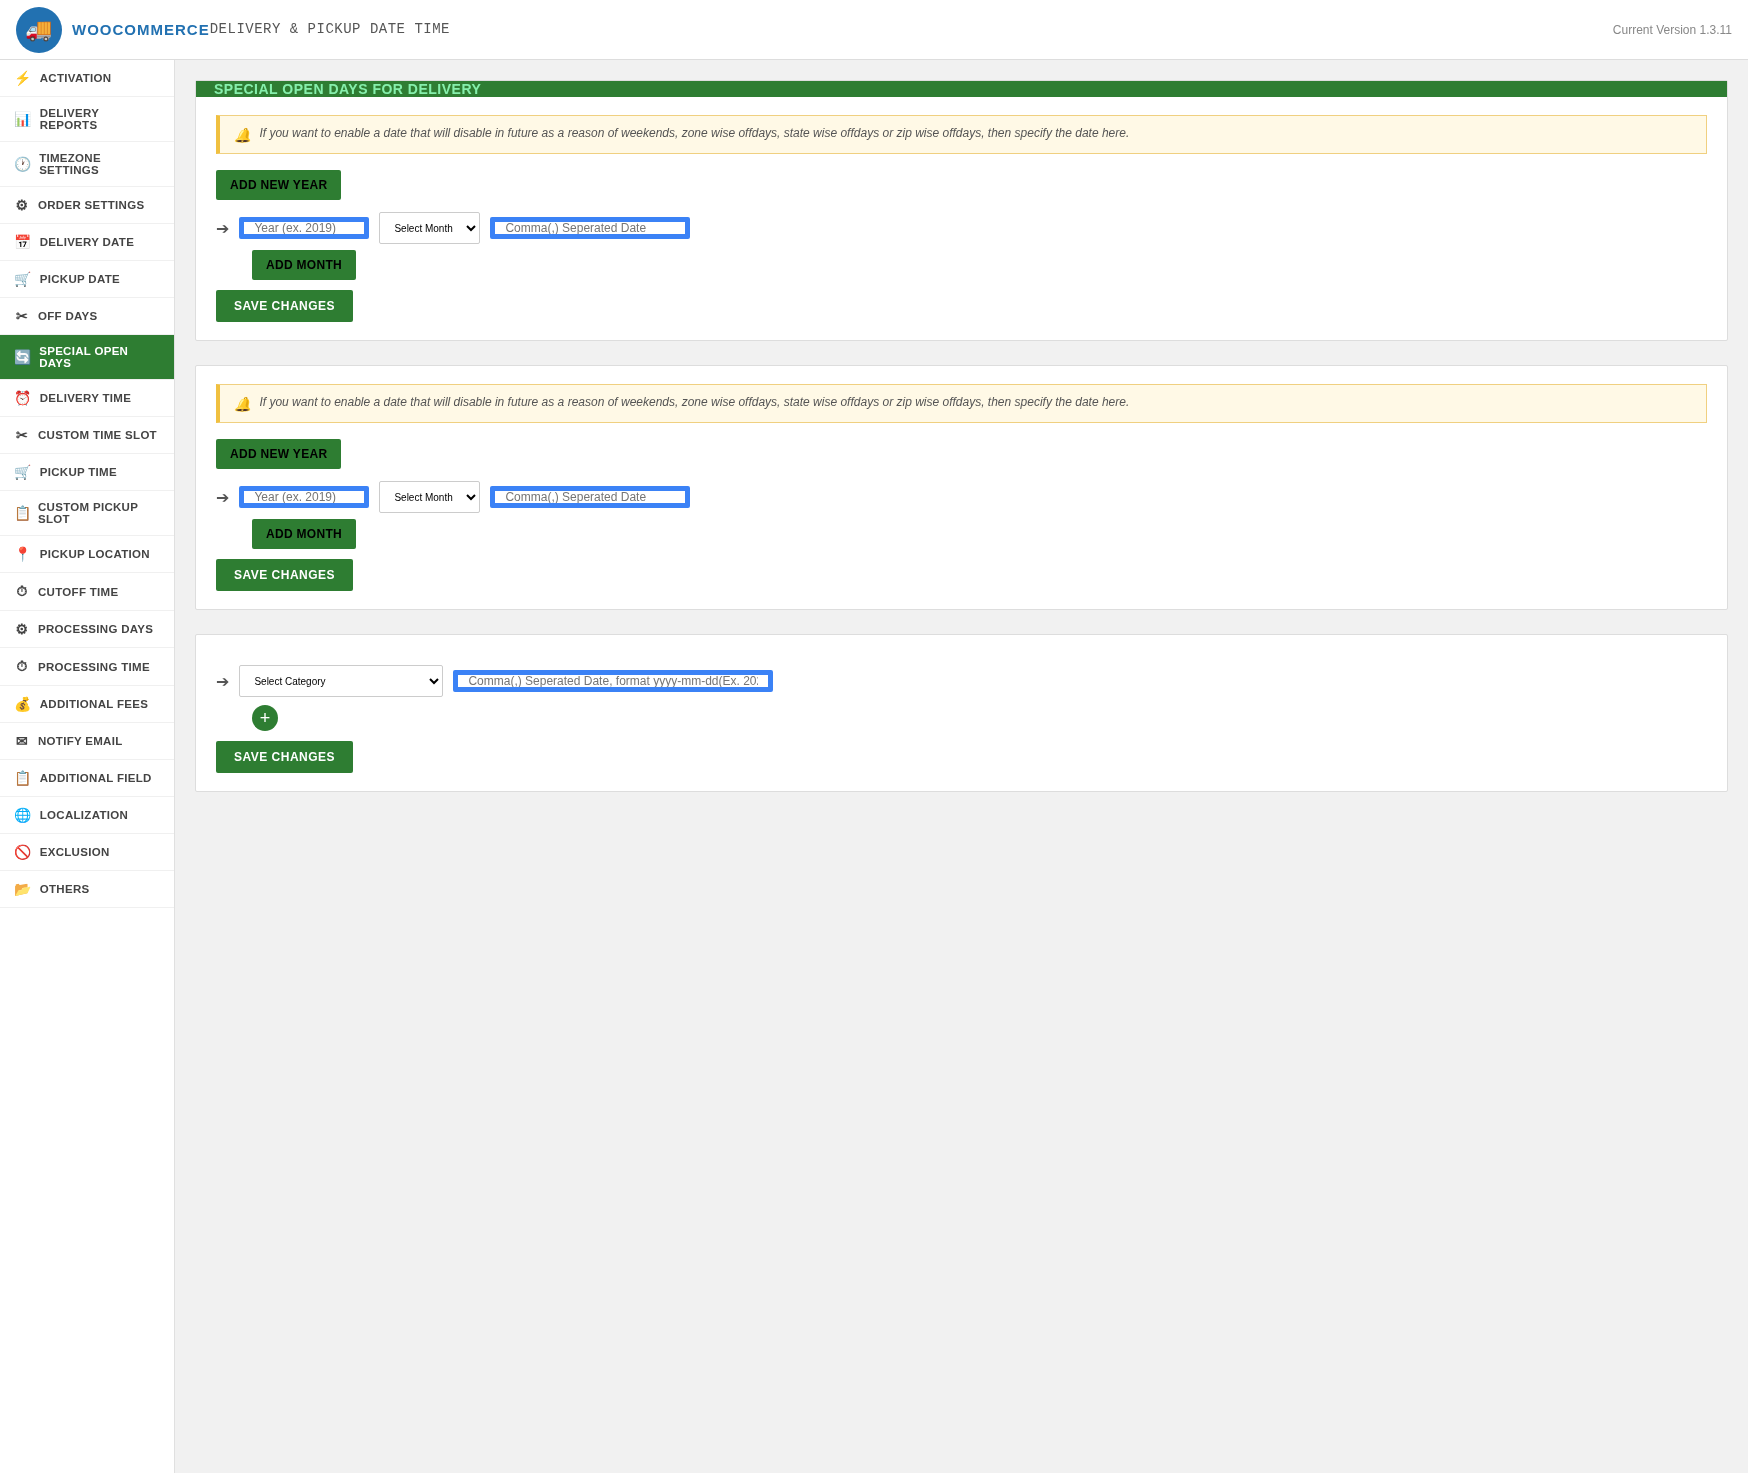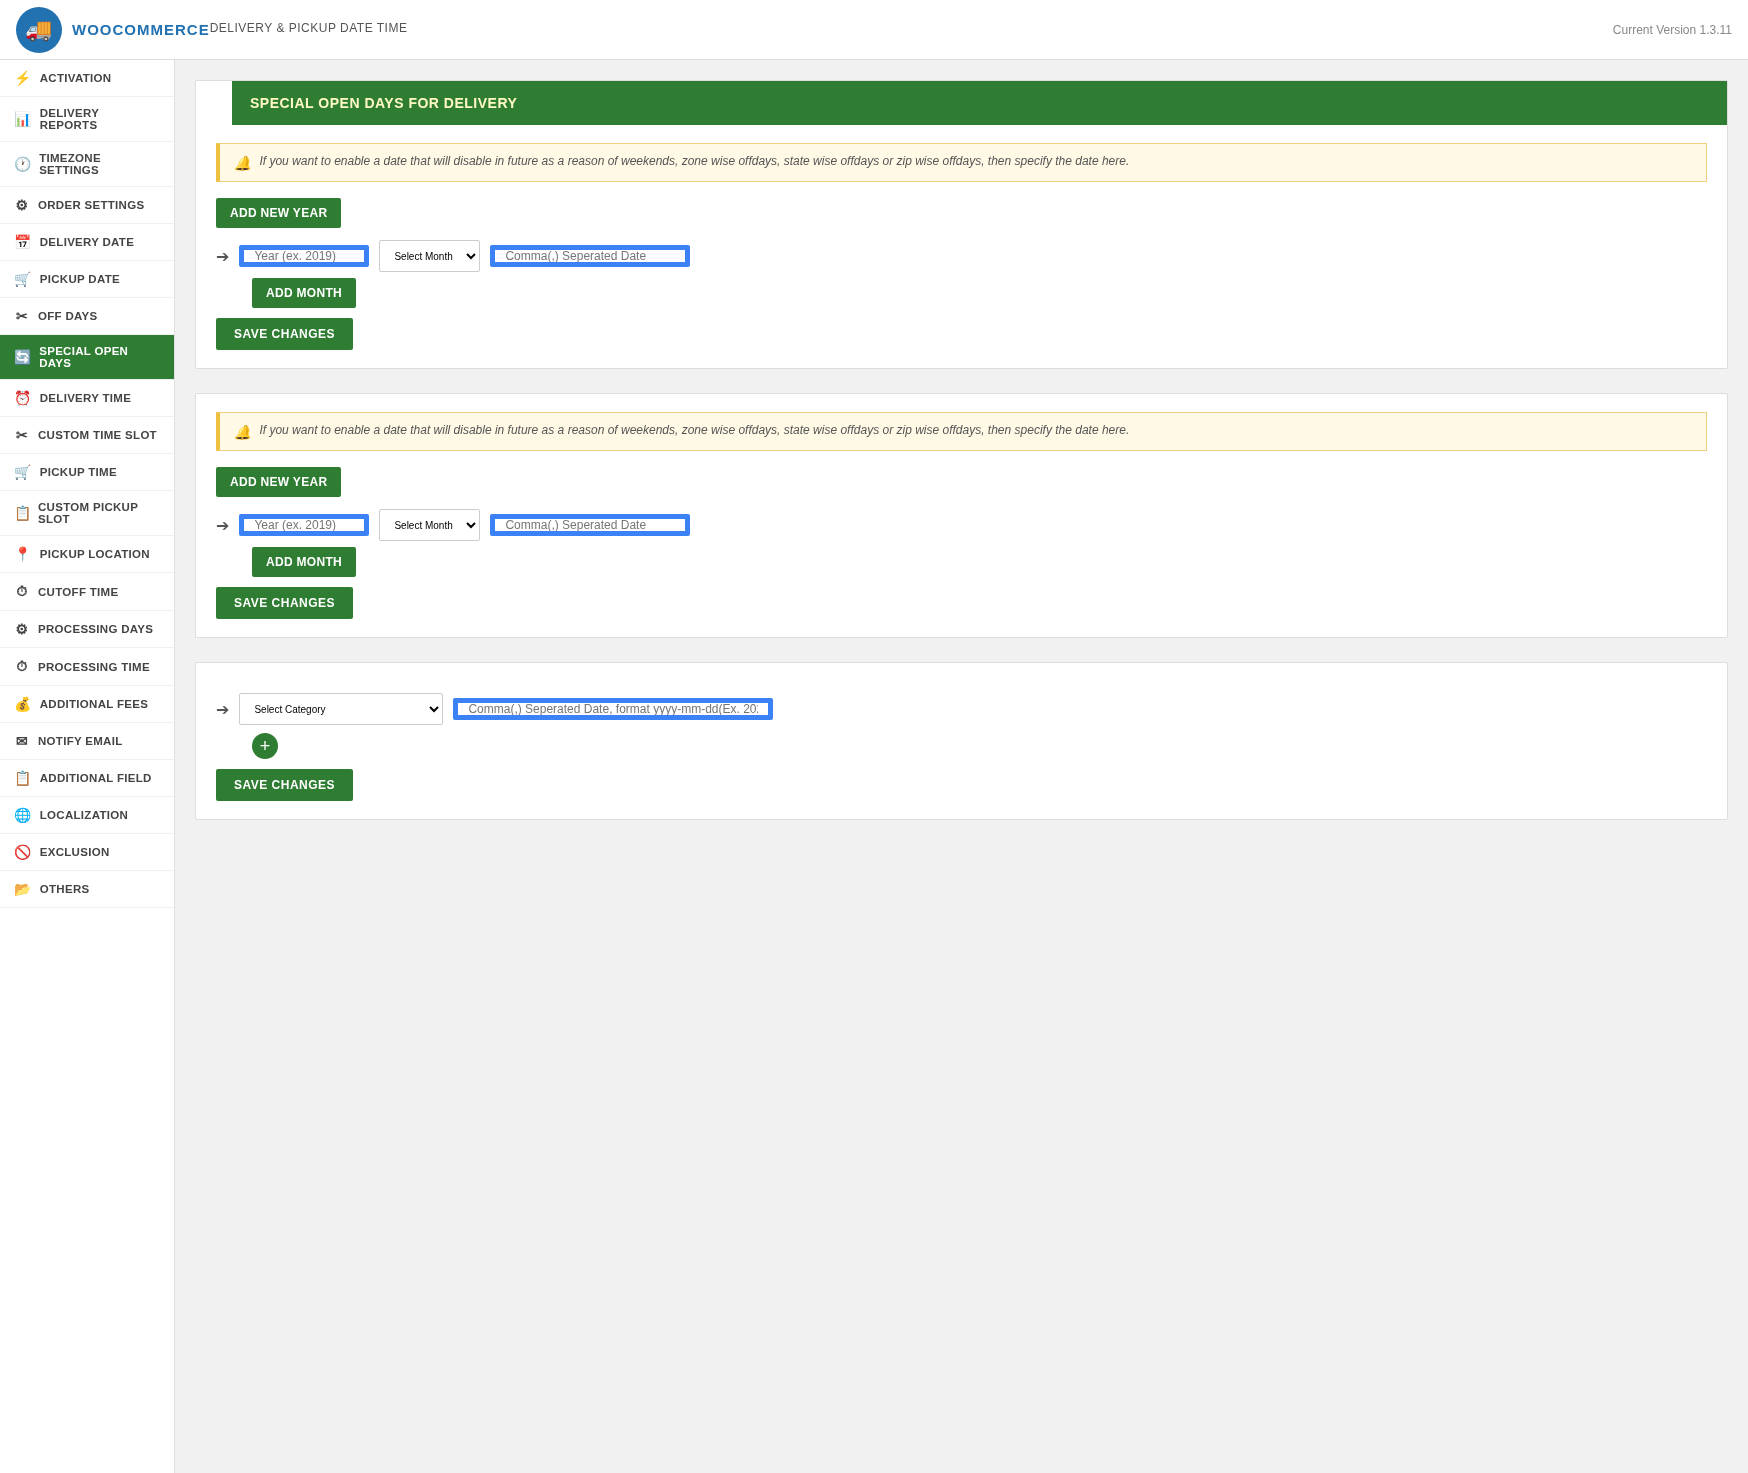--- a/index.html
+++ b/index.html
@@ -21,21 +21,21 @@
     .top-bar-logo { display: flex; align-items: center; gap: 10px; }
     .logo-icon {
       width: 46px; height: 46px;
       background: #2271b1;
       border-radius: 50%;
       display: flex; align-items: center; justify-content: center;
       font-size: 22px;
     }
     .logo-text { display: flex; flex-direction: row; }
     .logo-title { font-size: 15px; font-weight: bold; color: #2271b1; letter-spacing: 1px; }
-    .logo-sub { font-size: 12px; color: #555; letter-spacing: 0.5px; }
+    .logo-sub { font-size: 14px; color: #555; letter-spacing: 0.5px; font-family: Liberation Mono, monospace; }
     .top-bar-version { font-size: 12px; color: #888; }
 
     
     .main-layout { display: flex; margin-top: 60px; }
 
     
     .sidebar {
       width: 175px;
       background: #fff;
       border-right: 1px solid #e0e0e0;
@@ -85,27 +85,26 @@
 
     
     .section-card {
       background: #fff;
       border: 1px solid #ddd;
       margin-bottom: 24px;
       border-radius: 2px;
     }
     .section-header {
       background: #2e7d32;
-      color: #fef9c3;
+      color: #86efac;
       font-size: 14px;
       font-weight: bold;
       letter-spacing: 0.5px;
-      padding: 14px 18px;
+      padding: 0 18px;
       text-transform: uppercase;
-      margin-left: 36px;
     }
     .section-body { padding: 18px 20px; }
 
     
     .notice-box {
       background: #fff9e6;
       border: 1px solid #f0d080;
       border-left: 4px solid #f0c040;
       padding: 10px 14px;
       margin-bottom: 16px;
@@ -114,21 +113,21 @@
       color: #555;
       display: flex;
       align-items: flex-start;
       gap: 8px;
     }
     .notice-icon { font-size: 14px; margin-top: 1px; }
 
     
     .btn-green {
       background: #2e7d32;
-      color: #ffffff;
+      color: #000000;
       border: none;
       padding: 8px 14px;
       font-size: 12px;
       font-weight: bold;
       cursor: pointer;
       text-transform: uppercase;
       letter-spacing: 0.3px;
       border-radius: 2px;
     }
 

